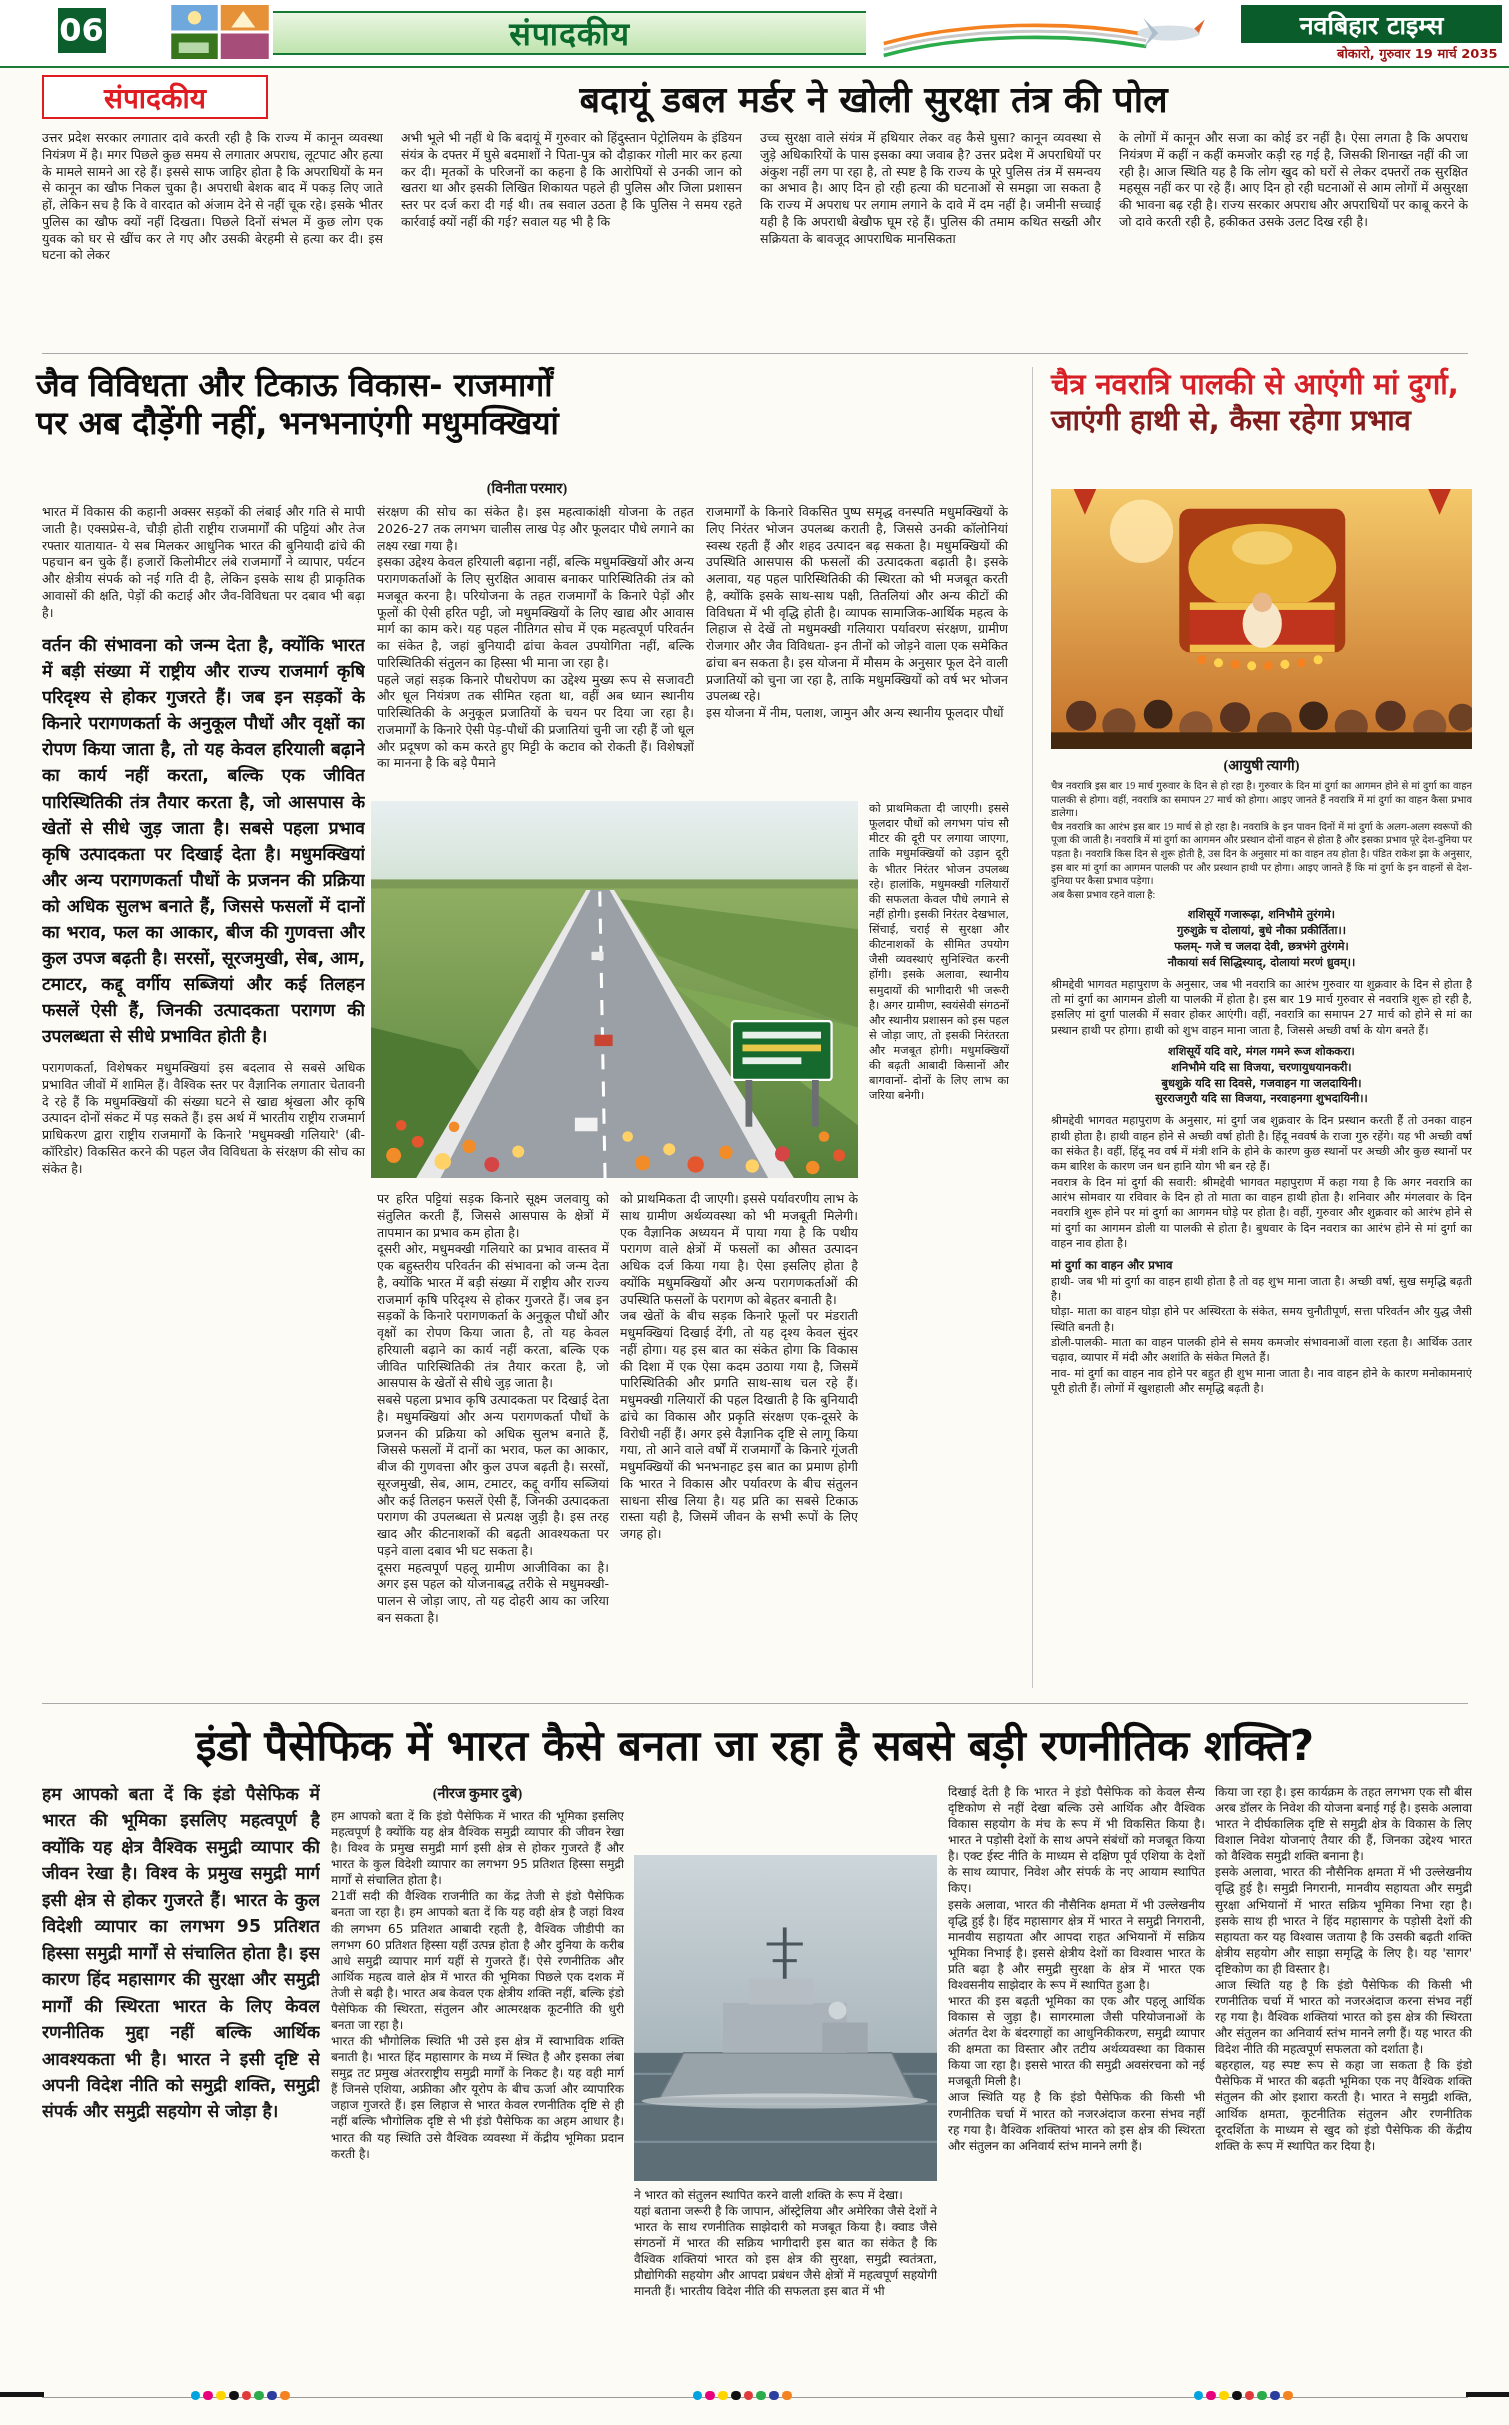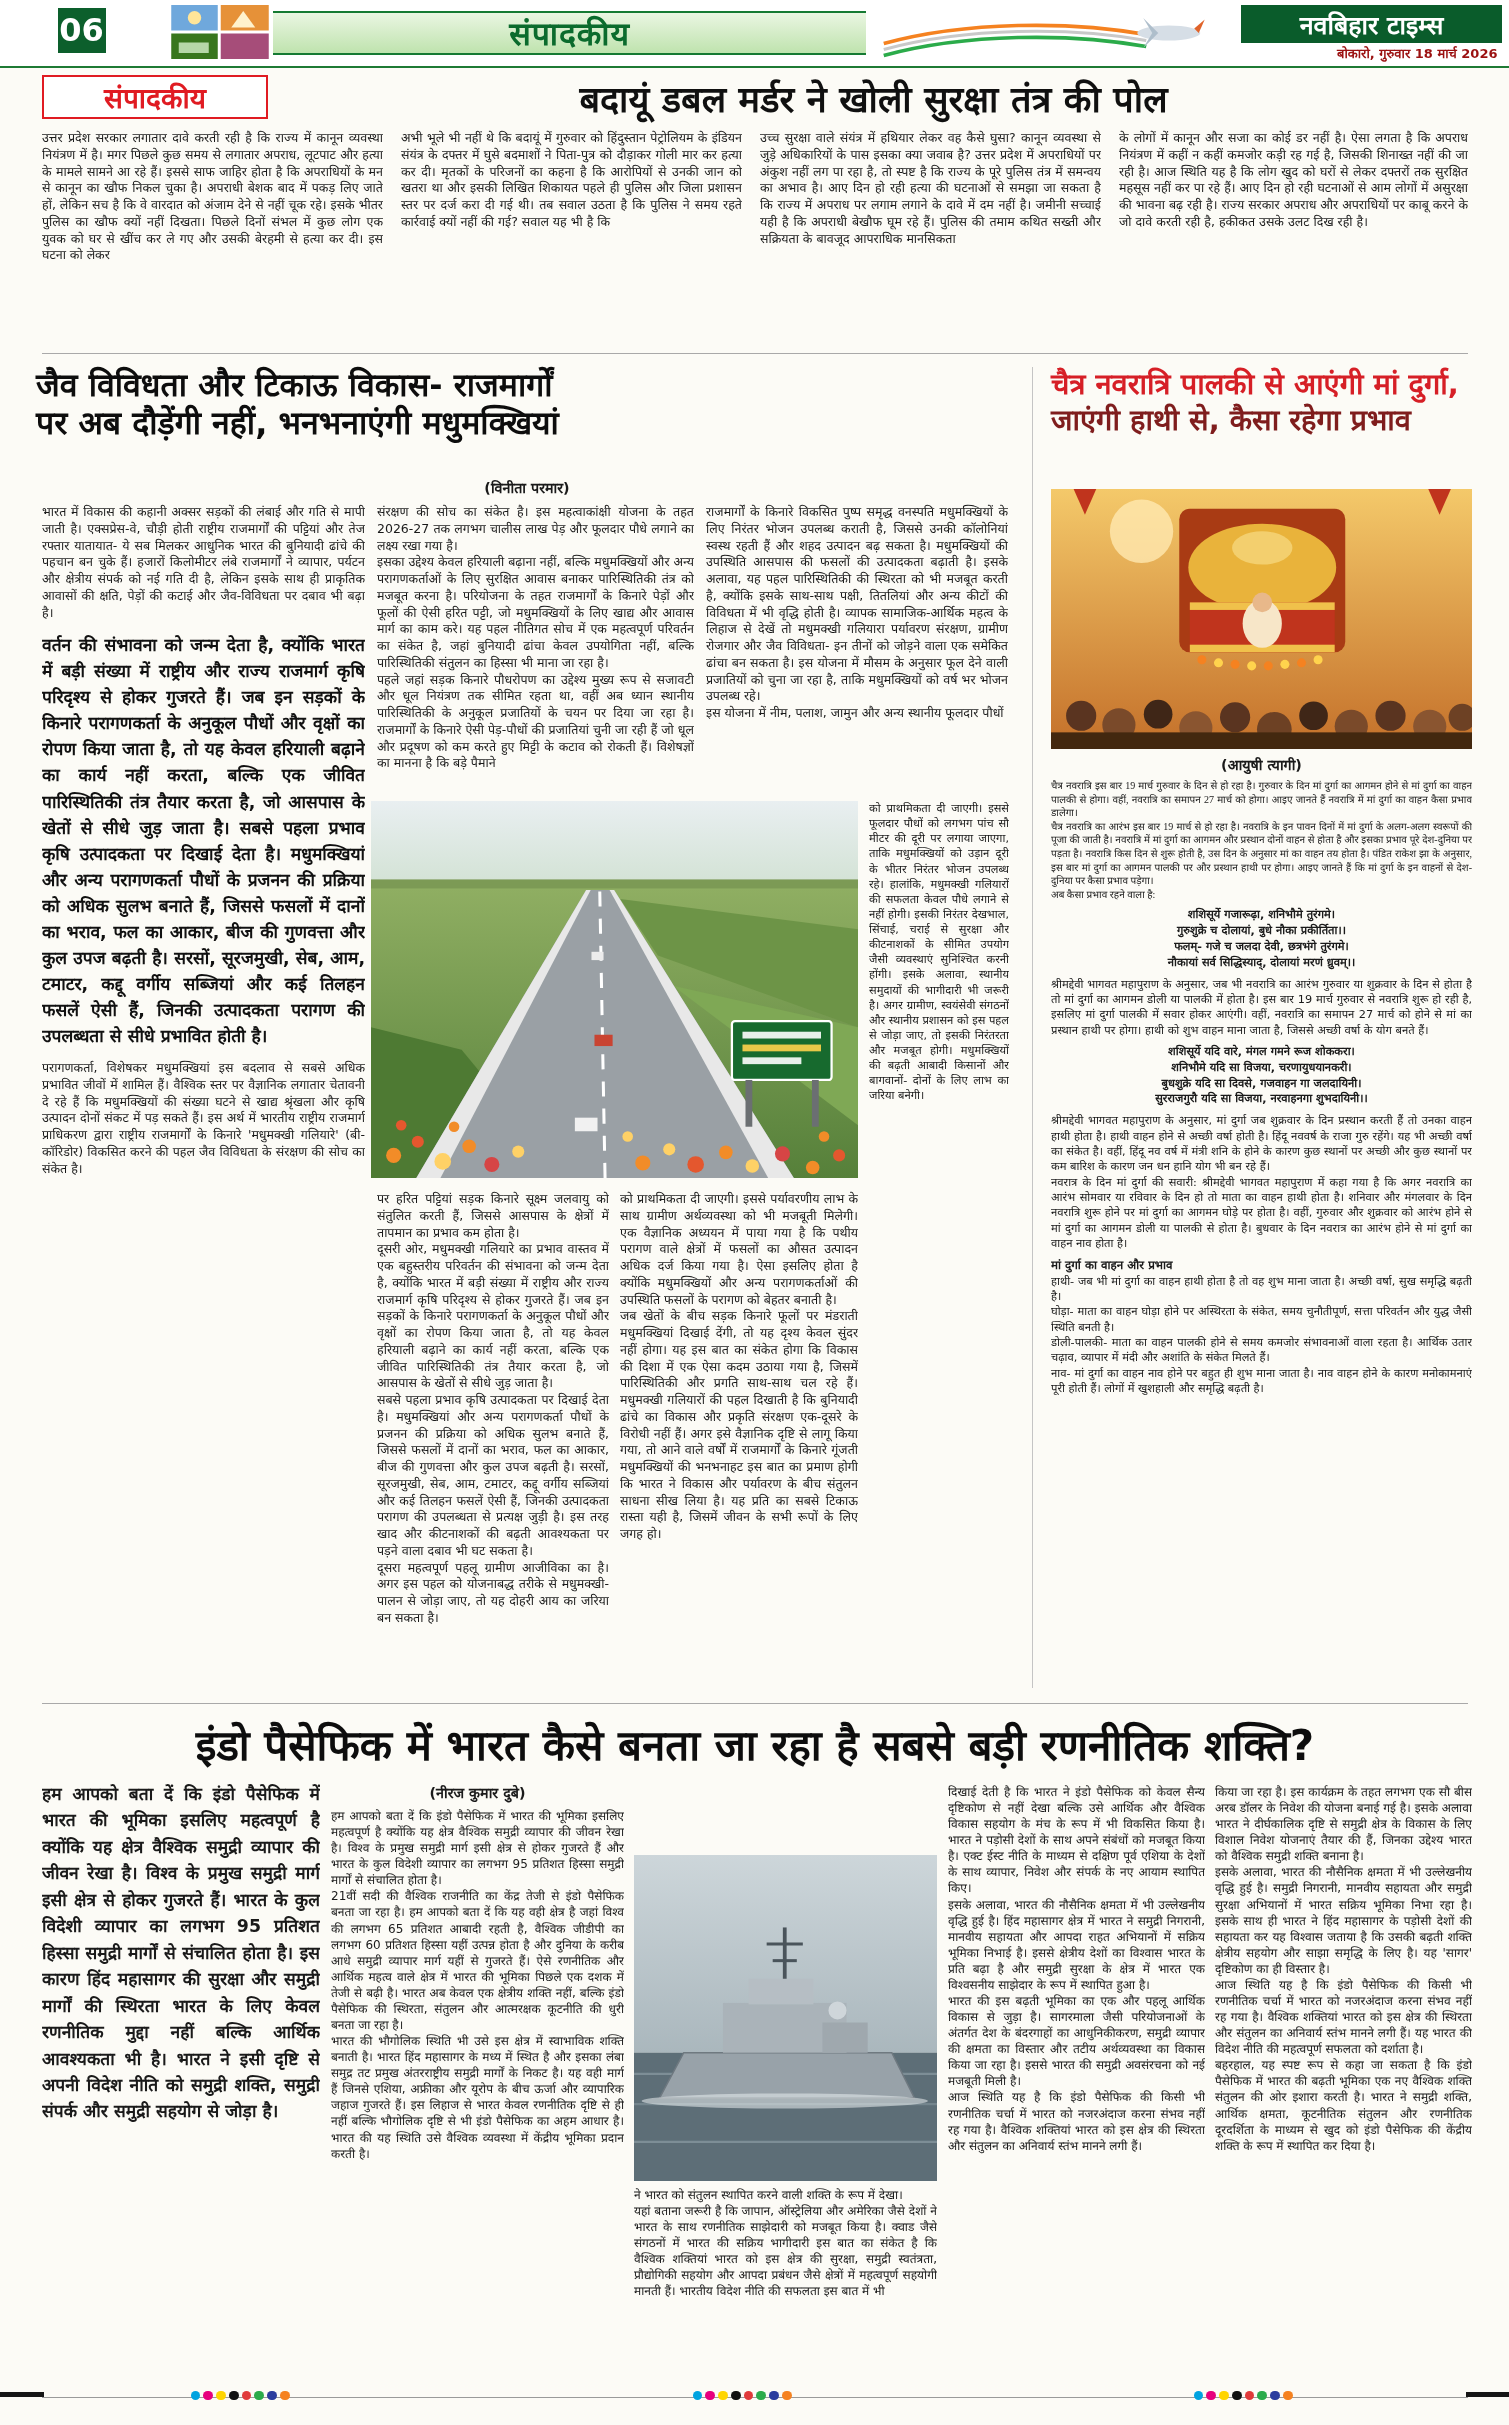--- a/index.html
+++ b/index.html
@@ -23,21 +23,21 @@
   .banner span { color:#0b6b2d; font-size:32px; font-weight:bold; letter-spacing:0.8px; }
   .headerart { left:875px; top:6px; width:340px; height:54px; }
   .masthead { left:1229px; top:4.5px; width:273px; height:59px; display:flex; flex-direction:column;padding-left:12px; }
   .mast-title { height:38px; background:#0a5c2b; color:#ffffff; font-size:25px; font-weight:bold;
                 display:flex; align-items:center; justify-content:center; }
   .mast-date { height:21px; color:#9b1111; font-size:13px; font-weight:bold;
                display:flex; align-items:center; justify-content:flex-end; padding-right:4.5px; background:#fff; }
 
   
   .textcol { overflow:hidden; text-align:justify; font-size:12.5px; line-height:1.34; white-space:pre-line; }
-  .byline { text-align:center; font-weight:bold; font-size:14.3px; }
+  .byline { text-align:center; font-weight:bold; font-size:14.3px;font-family:Liberation Serif, serif; }
   .rule-h { background:#a9a9a9; height:0.8px; }
   .rule-v { background:#c4c4c4; width:0.8px; }
 
   
   .ed-box { left:42px; top:75px; width:226px; height:44px; border:2.3px solid #e01b22; background:#fff;
             display:flex; align-items:center; justify-content:center; }
   .ed-box span { color:#e01b22; font-size:28px; font-weight:bold; }
   .ed-head { left:279px; top:74px; width:1189px; height:47px; font-size:36px; font-weight:bold;
              color:#101010; text-align:center; }
 
@@ -91,21 +91,21 @@
       <path d="M10 66 C 120 36, 260 36, 360 54" stroke="#2bab4a" stroke-width="5" fill="none"></path>
       <ellipse cx="390" cy="36" rx="42" ry="10" fill="#d6dee6"></ellipse>
       <polygon points="376,36 356,16 368,36" fill="#aebecb"></polygon>
       <polygon points="376,36 356,56 368,36" fill="#aebecb"></polygon>
       <polygon points="424,30 438,18 430,36" fill="#e0632a"></polygon>
     </svg>
   </div>
 
   <div class="abs masthead">
     <div class="mast-title">नवबिहार टाइम्स</div>
-    <div class="mast-date">बोकारो, गुरुवार 18 मार्च 2026</div>
+    <div class="mast-date">बोकारो, गुरुवार 19 मार्च 2035</div>
   </div>
 </div>
 
 <div class="abs ed-box">
   <span>संपादकीय</span>
 </div>
 <div class="abs ed-head">बदायूं डबल मर्डर ने खोली सुरक्षा तंत्र की पोल</div>
 
 <div class="abs textcol" style="left:42px; top:130px; width:341px; height:216px;">उत्तर प्रदेश सरकार लगातार दावे करती रही है कि राज्य में कानून व्यवस्था नियंत्रण में है। मगर पिछले कुछ समय से लगातार अपराध, लूटपाट और हत्या के मामले सामने आ रहे हैं। इससे साफ जाहिर होता है कि अपराधियों के मन से कानून का खौफ निकल चुका है। अपराधी बेशक बाद में पकड़ लिए जाते हों, लेकिन सच है कि वे वारदात को अंजाम देने से नहीं चूक रहे। इसके भीतर पुलिस का खौफ क्यों नहीं दिखता। पिछले दिनों संभल में कुछ लोग एक युवक को घर से खींच कर ले गए और उसकी बेरहमी से हत्या कर दी। इस घटना को लेकर</div>
 <div class="abs textcol" style="left:401px; top:130px; width:341px; height:216px;">अभी भूले भी नहीं थे कि बदायूं में गुरुवार को हिंदुस्तान पेट्रोलियम के इंडियन संयंत्र के दफ्तर में घुसे बदमाशों ने पिता-पुत्र को दौड़ाकर गोली मार कर हत्या कर दी। मृतकों के परिजनों का कहना है कि आरोपियों से उनकी जान को खतरा था और इसकी लिखित शिकायत पहले ही पुलिस और जिला प्रशासन स्तर पर दर्ज करा दी गई थी। तब सवाल उठता है कि पुलिस ने समय रहते कार्रवाई क्यों नहीं की गई? सवाल यह भी है कि</div>

